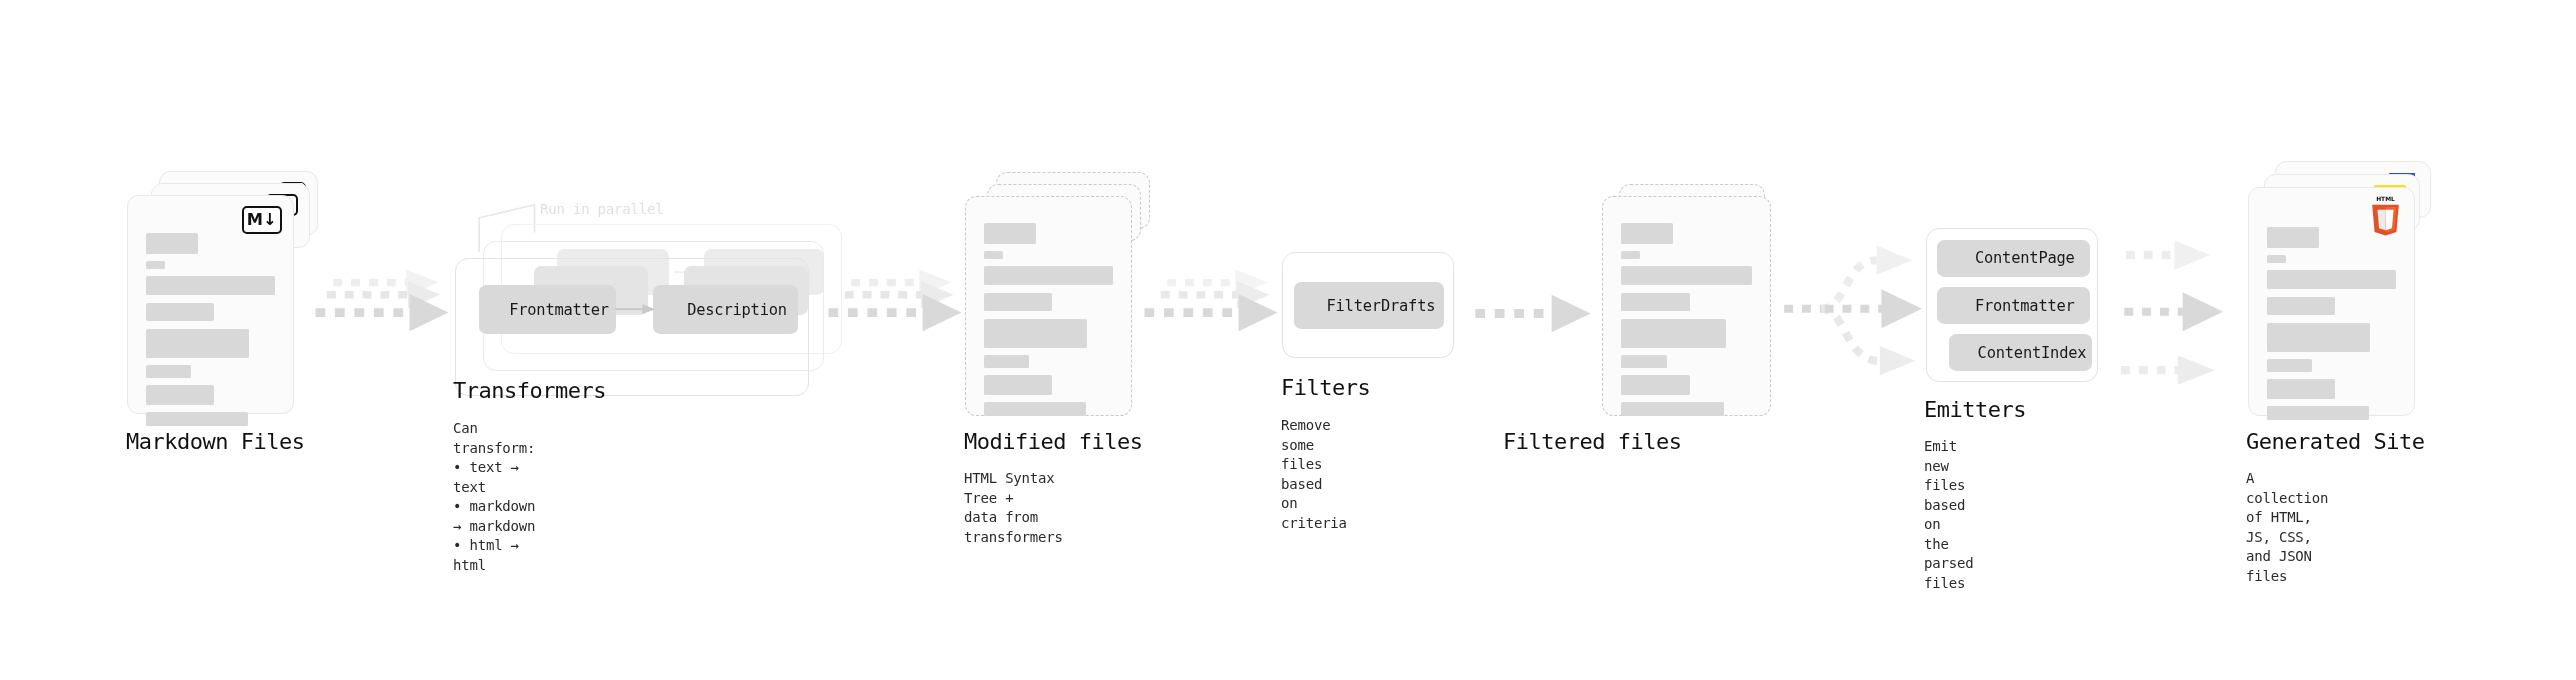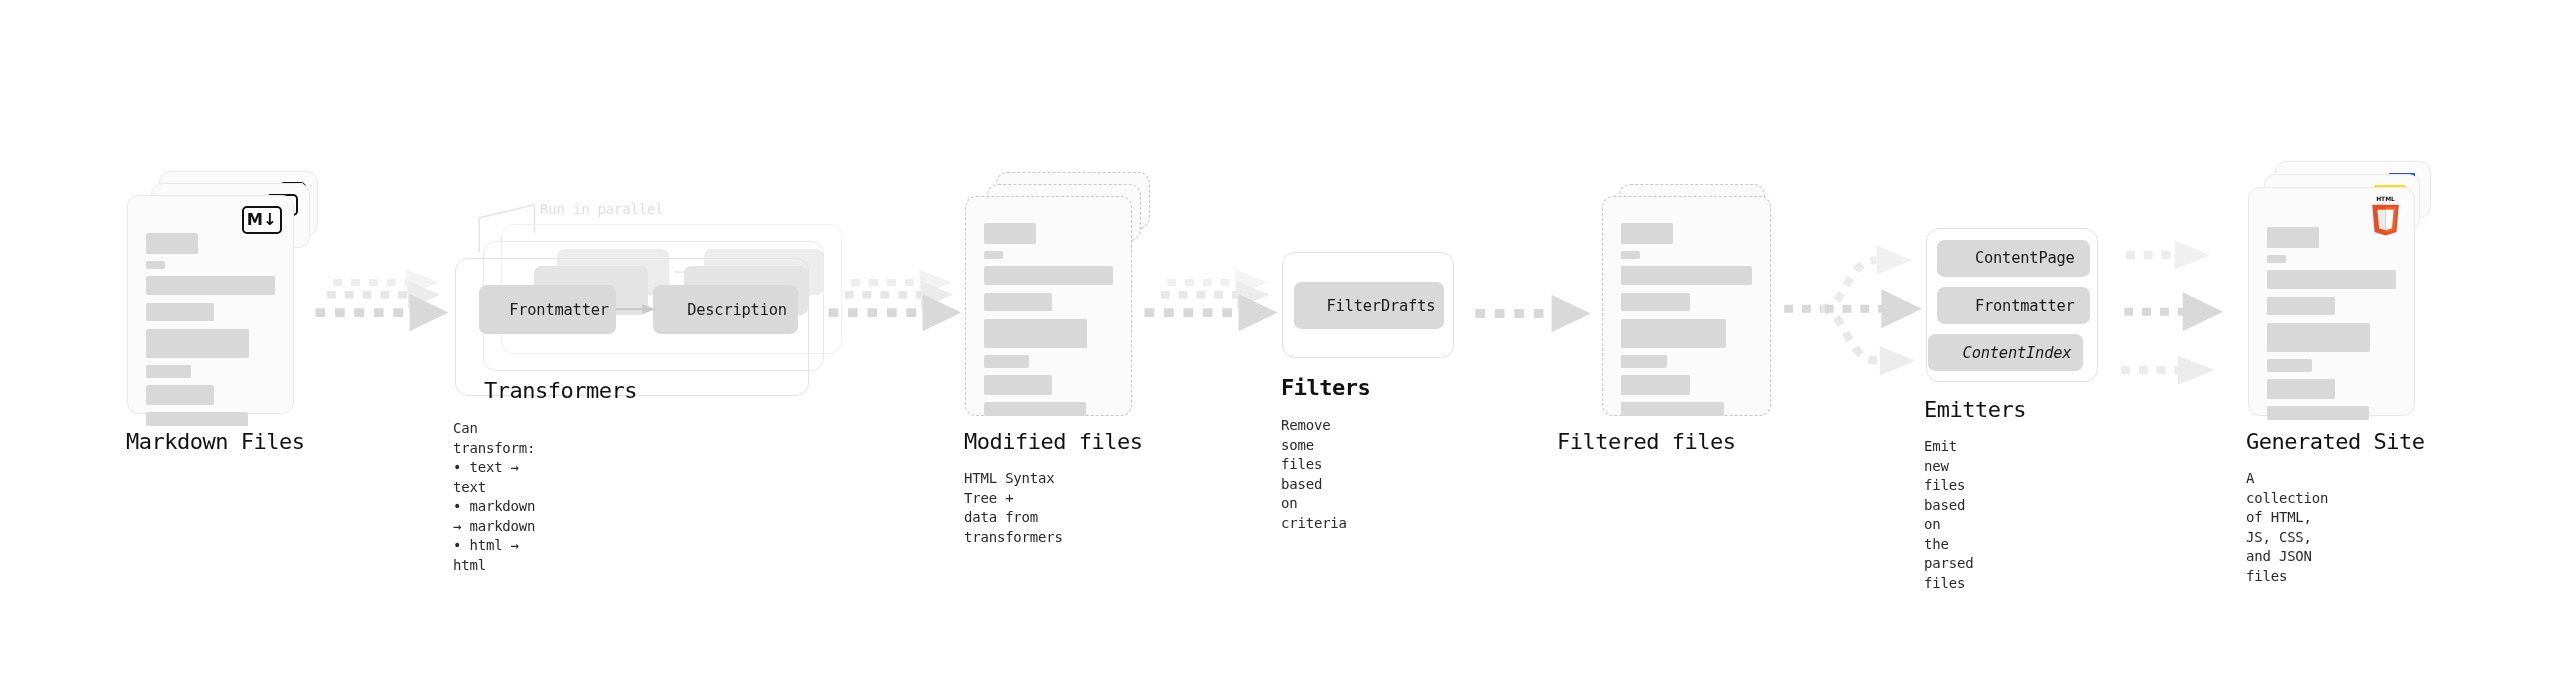--- a/index.html
+++ b/index.html
@@ -148,21 +148,21 @@
 
     <div class="groupbox" style="left:455px;top:258px;width:354px;height:138px;border-color:#e3e3e3;">
       <div class="pill" style="left:23px;top:26px;width:137px;height:49px;">Frontmatter</div>
       <div class="pill" style="left:197px;top:26px;width:145px;height:49px;">Description</div>
       <svg style="left:159px;top:42px;width:42px;height:16.3px;" viewBox="0 0 52 20" width="42" height="16.3">
         <line x1="0" y1="10" x2="36" y2="10" stroke="#c9c9c9" stroke-width="2.5"></line>
         <polygon points="34,4 50,10 34,16" fill="#c9c9c9"></polygon>
       </svg>
     </div>
 
-    <div class="title" style="left:453px;top:378px;margin-left:31px;">Transformers</div>
+    <div class="title" style="left:453px;top:378px;">Transformers</div>
     <div class="sub" style="left:453px;top:413px;">Can transform:
  • text → text
  • markdown → markdown
  • html → html</div>
   </div>
 
   <svg style="left:822px;top:268px;width:146px;height:73px;" viewBox="0 0 180 90" width="146" height="73">
     <g stroke="#ededed" stroke-width="9" stroke-dasharray="11 11" fill="none">
       <line x1="36" y1="18" x2="130" y2="18"></line>
     </g>
@@ -209,21 +209,21 @@
     <g stroke="#d8d8d8" stroke-width="11" stroke-dasharray="12 12" fill="none">
       <line x1="8" y1="55" x2="132" y2="55"></line>
     </g>
     <polygon points="124,32 172,55 124,78" fill="#d9d9d9"></polygon>
   </svg>
 
   <div class="node">
     <div class="groupbox" style="left:1282px;top:252px;width:172px;height:106px;border-color:#e3e3e3;">
       <div class="pill" style="left:11.4px;top:29px;width:150px;height:47px;">FilterDrafts</div>
     </div>
-    <div class="title" style="left:1281px;top:375px;font-weight:bold;">Filters</div>
+    <div class="title" style="left:1281px;top:375px;">Filters</div>
     <div class="sub" style="left:1281px;top:410px;">Remove some files based
 on criteria</div>
   </div>
 
   <svg style="left:1472px;top:293px;width:130px;height:41px;" viewBox="0 0 160 50" width="130" height="41">
     <g stroke="#d8d8d8" stroke-width="11" stroke-dasharray="12 12" fill="none">
       <line x1="4" y1="25" x2="106" y2="25"></line>
     </g>
     <polygon points="98,2 146,25 98,48" fill="#d9d9d9"></polygon>
   </svg>
@@ -235,40 +235,40 @@
         <div class="ln" style="width:52px;height:21px;"></div>
         <div class="ln" style="width:18.7px;height:7.3px;"></div>
         <div class="ln" style="width:100%;height:19.5px;"></div>
         <div class="ln" style="width:53%;height:18.7px;"></div>
         <div class="ln" style="width:80%;height:29px;"></div>
         <div class="ln" style="width:35%;height:13px;"></div>
         <div class="ln" style="width:53%;height:19.5px;"></div>
         <div class="ln" style="width:79%;height:14px;"></div>
       </div>
     </div>
-    <div class="title" style="left:1557px;top:429px;">Filtered files</div>
+    <div class="title" style="left:1503px;top:429px;">Filtered files</div>
   </div>
 
   <svg style="left:1776px;top:231px;width:146px;height:154px;" viewBox="0 0 180 190" width="146" height="154">
     <g fill="none" stroke-width="10" stroke-dasharray="11 11">
       <path d="M 10 96 L 70 96" stroke="#d8d8d8"></path>
       <path d="M 56 96 C 86 96 86 36 124 36" stroke="#ececec"></path>
       <path d="M 56 96 C 86 96 86 160 126 160" stroke="#e8e8e8"></path>
       <path d="M 60 96 L 136 96" stroke="#d8d8d8"></path>
     </g>
     <polygon points="124,18 168,36 124,54" fill="#f0f0f0"></polygon>
     <polygon points="128,142 172,160 128,178" fill="#ececec"></polygon>
     <polygon points="130,72 180,96 130,120" fill="#d9d9d9"></polygon>
   </svg>
 
   <div class="node">
     <div class="groupbox" style="left:1926px;top:228px;width:172px;height:154px;border-color:#e3e3e3;">
       <div class="pill" style="left:9.8px;top:10.6px;width:153px;height:37px;">ContentPage</div>
       <div class="pill" style="left:9.8px;top:58px;width:153px;height:37px;">Frontmatter</div>
-      <div class="pill" style="left:1px;top:105px;width:155px;height:37px;font-style:italic;">ContentIndex</div>
+      <div class="pill" style="left:22px;top:105px;width:143px;height:37px;">ContentIndex</div>
     </div>
     <div class="title" style="left:1924px;top:397px;text-align:right;">Emitters</div>
     <div class="sub" style="left:1924px;top:431px;">Emit new files based on
 the parsed files</div>
   </div>
 
   <svg style="left:2121px;top:234px;width:146px;height:154px;" viewBox="0 0 180 190" width="146" height="154">
     <g fill="none" stroke-width="10" stroke-dasharray="11 11">
       <path d="M 6 26 L 74 26" stroke="#ececec"></path>
       <path d="M 4 96 L 82 96" stroke="#d8d8d8"></path>

